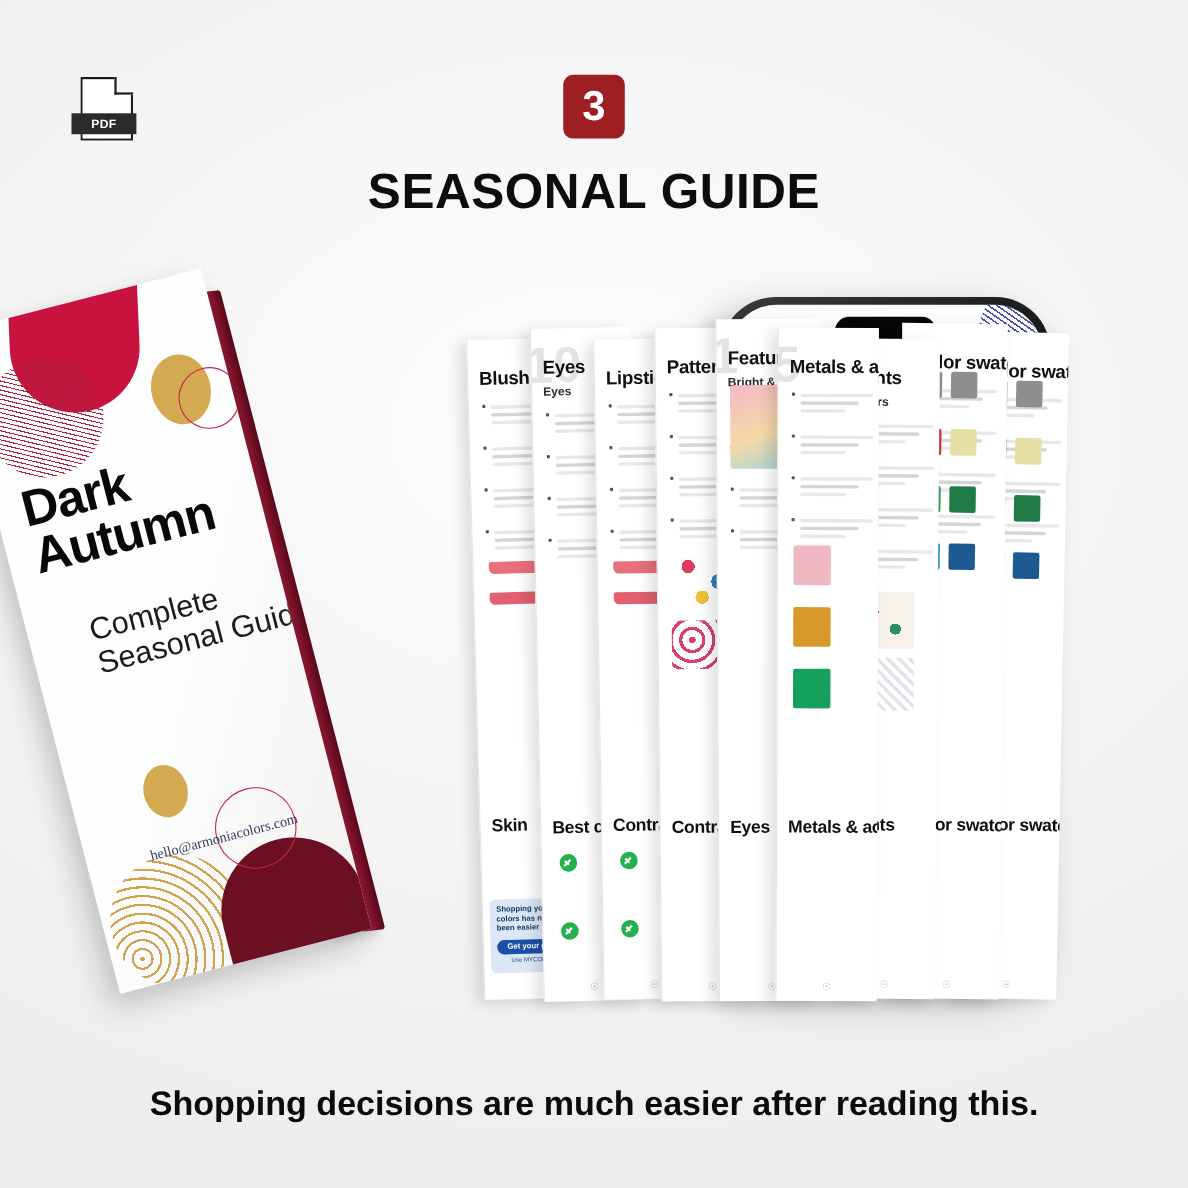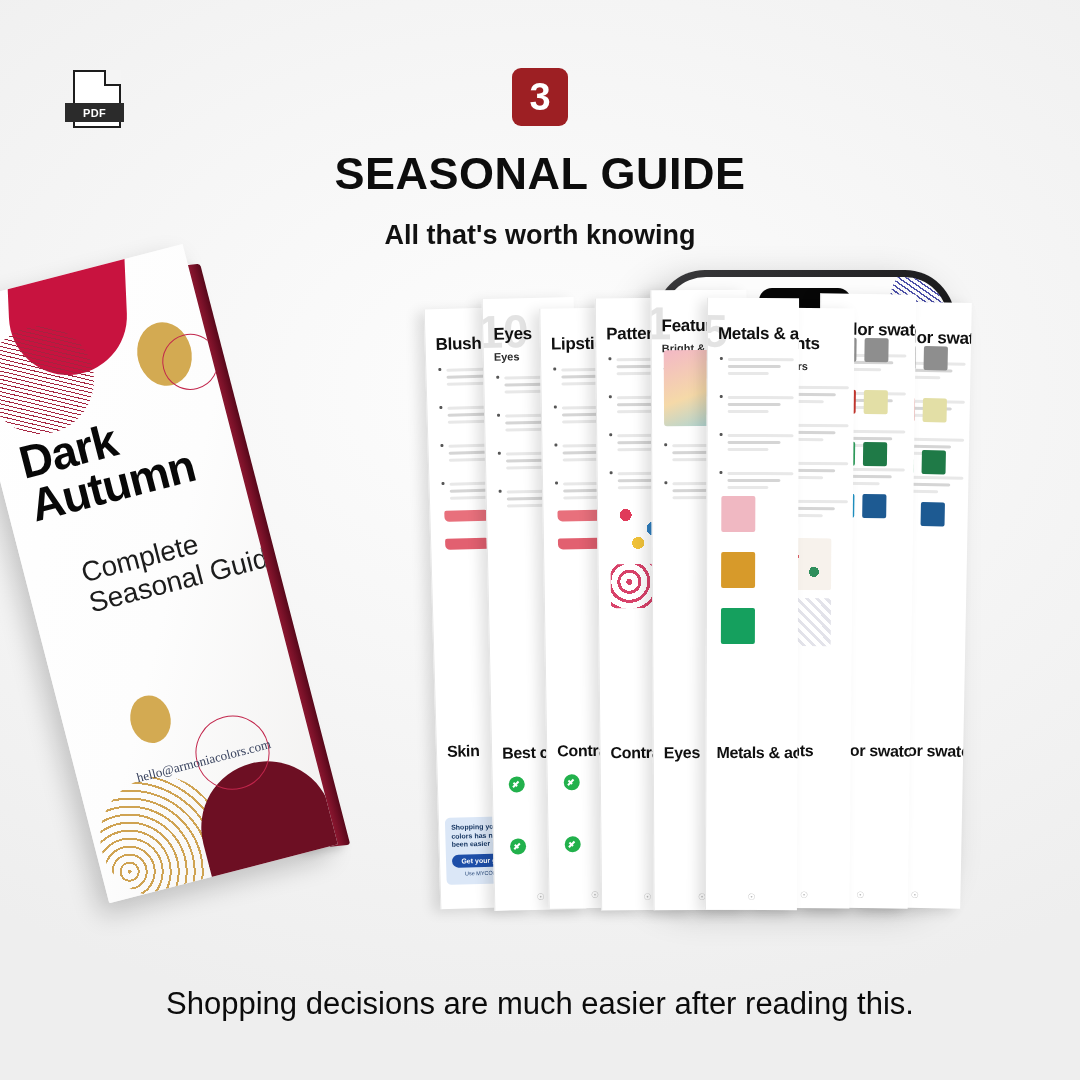--- a/index.html
+++ b/index.html
@@ -165,38 +165,37 @@
     position:absolute; left:0; right:0; bottom:0; height:92px; z-index:4;
     background:#fbfbfb; border-top:1px solid #ececec; padding:14px 20px 0 20px;
   }
   #ph-f-title { font-size:30px; font-weight:bold; color:#060606; letter-spacing:-.8px; }
   #ph-f-sub { font-size:16px; color:#3d3d3d; margin-top:2px; font-weight:300; }
   #ph-bowtie { position:absolute; right:22px; top:22px; width:28px; height:18px;
     color:#9ccfc5; }
 
   
   #foot { position:absolute; left:0; right:0; bottom:58px; text-align:center; }
-  #foot-1 { font-size:31px; font-weight:normal; color:#0b0b0b; }
+  #foot-1 { font-size:31px; font-weight:bold; color:#0b0b0b; }
   #foot-2 { font-size:25px; color:#1a1a1a; margin-top:14px; font-weight:300; }
 </style>
 </head>
 <body>
 
 <div id="pdf-badge">
   <div class="pdf-sheet"></div>
   <div class="pdf-fold"></div>
   <div class="pdf-band">
     <span>PDF</span>
   </div>
 </div>
 
 <div id="header">
   <div id="step-badge">3</div>
   <div id="headline">SEASONAL GUIDE</div>
-  <div id="subhead">All that's worth knowing</div>
 </div>
 
 <div id="stage">
 
   <div id="fan">
       <div class="page" style="left: 432px; top: 58px; width: 92px; height: 600px; transform: rotate(-1.6deg); z-index: 2;">
         <div class="pg-h" style="position:absolute;left:10px;top:26px;font-size:17px;white-space:nowrap;">Blush</div>
         <div class="pg-bullet" style="position:absolute;left:12px;top:56px;width:74px;">
           <div class="pg-line"></div>
           <div class="pg-line d" style="width:80%"></div>

